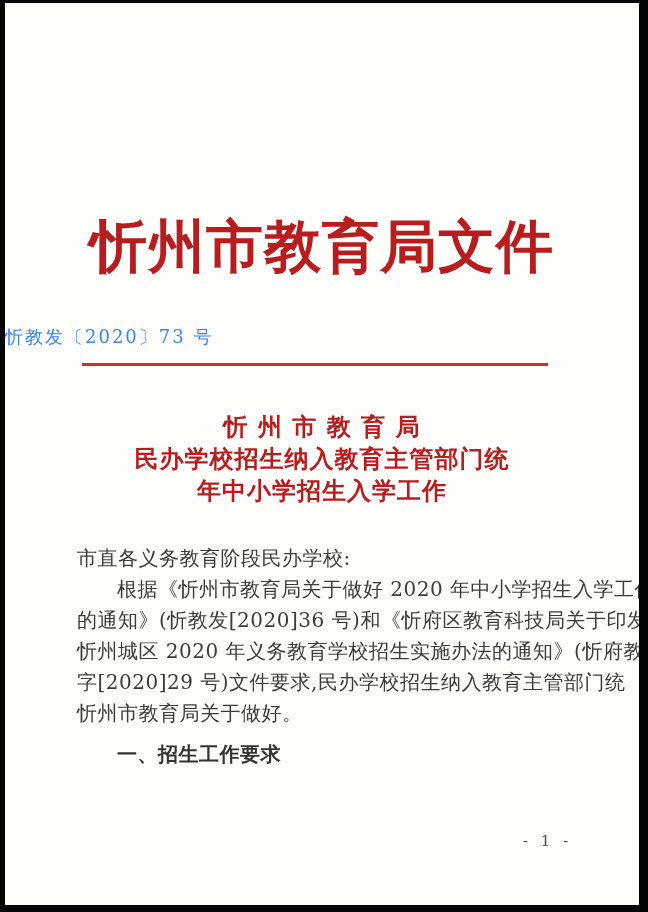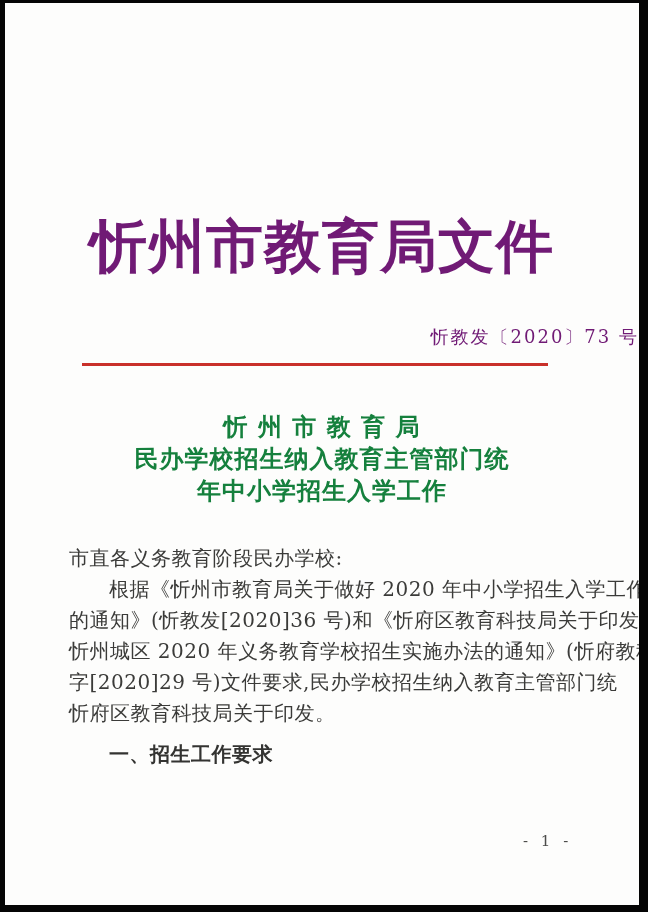--- a/index.html
+++ b/index.html
@@ -22,59 +22,59 @@
   }
   .banner {
     position: absolute;
     top: 206px;
     left: 0;
     right: 0;
     text-align: center;
     font-size: 57px;
     font-weight: bold;
     letter-spacing: 1px;
-    color: #701a75;
+    color: #b91c1c;
     white-space: nowrap;
   }
   .doc-number {
     position: absolute;
     top: 322px;
     left: 0;
     right: 0;
-    text-align: right;
+    text-align: left;
     font-size: 18px;
     letter-spacing: 2px;
-    color: #701a75;
+    color: #3b82f6;
     white-space: nowrap;
   }
   .red-rule {
     position: absolute;
     top: 360px;
     left: 77px;
     width: 466px;
     height: 3px;
     background: #c9302a;
   }
   .title-block {
     position: absolute;
     top: 408px;
     left: 0;
     right: 0;
     text-align: center;
     font-size: 24px;
     font-weight: bold;
     letter-spacing: 1px;
     line-height: 32px;
-    color: #15803d;
+    color: #b91c1c;
     white-space: nowrap;
   }
   .body-block {
     position: absolute;
     top: 540px;
-    left: 64px;
+    left: 72px;
     width: 500px;
     font-size: 20px;
     letter-spacing: 0.5px;
     color: #3b3b39;
     line-height: 31px;
   }
   .line {
     height: 31px;
     white-space: nowrap;
   }
@@ -113,19 +113,19 @@
     <div>民办学校招生纳入教育主管部门统</div>
     <div>年中小学招生入学工作</div>
   </div>
 
   <div class="body-block">
     <div class="line">市直各义务教育阶段民办学校:</div>
     <div class="line indent">根据《忻州市教育局关于做好 2020 年中小学招生入学工作</div>
     <div class="line">的通知》(忻教发[2020]36 号)和《忻府区教育科技局关于印发</div>
     <div class="line">忻州城区 2020 年义务教育学校招生实施办法的通知》(忻府教科</div>
     <div class="line">字[2020]29 号)文件要求,民办学校招生纳入教育主管部门统</div>
-    <div class="line">忻府区教育科技局关于印发。</div>
+    <div class="line">忻州市教育局关于做好。</div>
     <div class="line indent section-heading">一、招生工作要求</div>
   </div>
 
   <div class="page-number">- 1 -</div>
 
 </div>
 
 </body></html>

